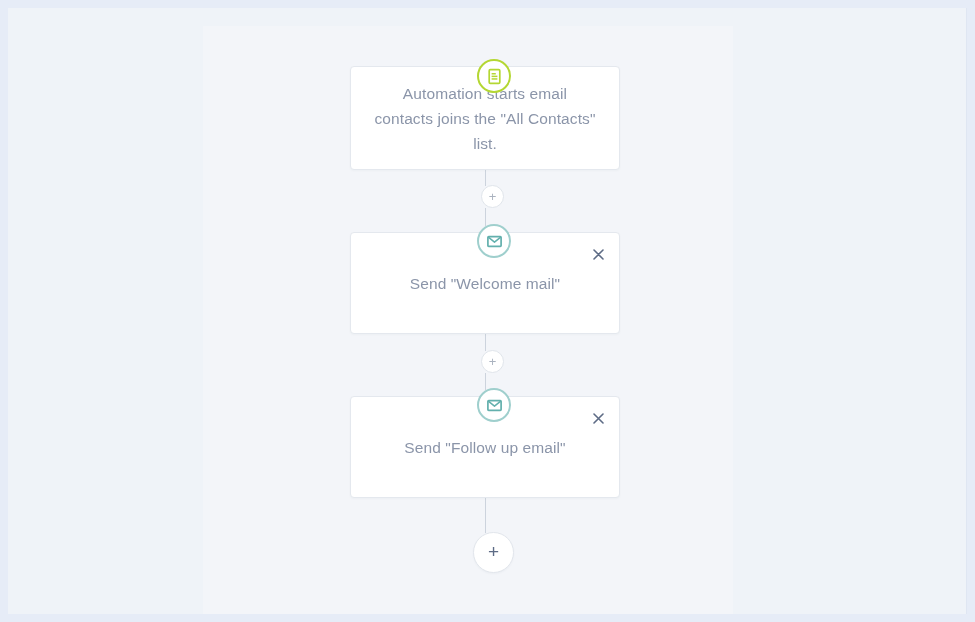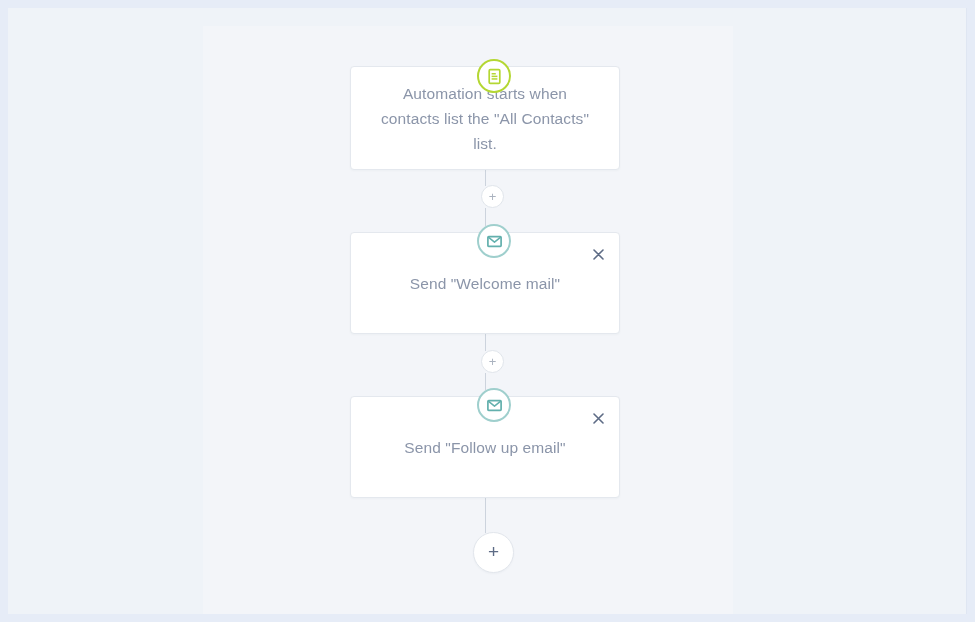--- a/index.html
+++ b/index.html
@@ -224,21 +224,21 @@
 
       <div class="connector" style="top:200px; height:18px;"></div>
 
       <div class="connector" style="top:326px; height:17px;"></div>
 
       <div class="connector" style="top:365px; height:17px;"></div>
 
       <div class="connector" style="top:490px; height:35px;"></div>
 
       <div class="node-card" id="trigger-card">
-        <div class="node-card-text">Automation starts when contacts list the "All Contacts" list.</div>
+        <div class="node-card-text">Automation starts email contacts joins the "All Contacts" list.</div>
       </div>
 
       <div class="node-badge" id="trigger-badge">
         <span>
           <svg width="17" height="17" viewBox="0 0 17 17" aria-hidden="true">
             <rect x="3.2" y="1.6" width="10.6" height="13.8" rx="1.1" fill="none" stroke="#b4d733" stroke-width="1.7"></rect>
             <rect x="5.6" y="5.0" width="4.2" height="1.5" fill="#b4d733"></rect>
             <rect x="5.6" y="7.6" width="5.8" height="1.5" fill="#b4d733"></rect>
             <rect x="5.6" y="10.2" width="5.8" height="1.5" fill="#b4d733"></rect>
           </svg>

